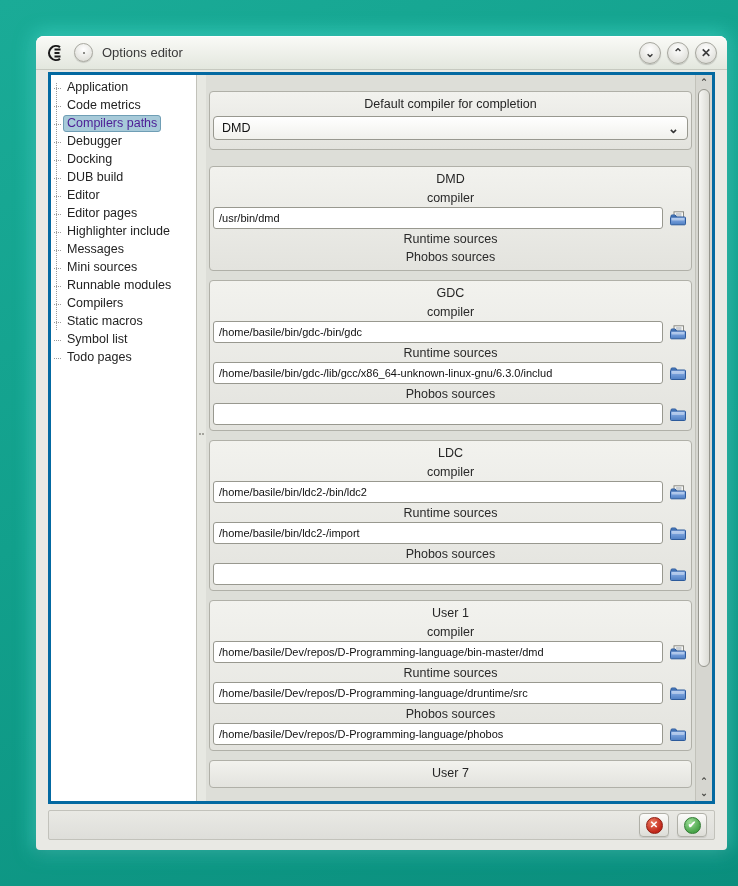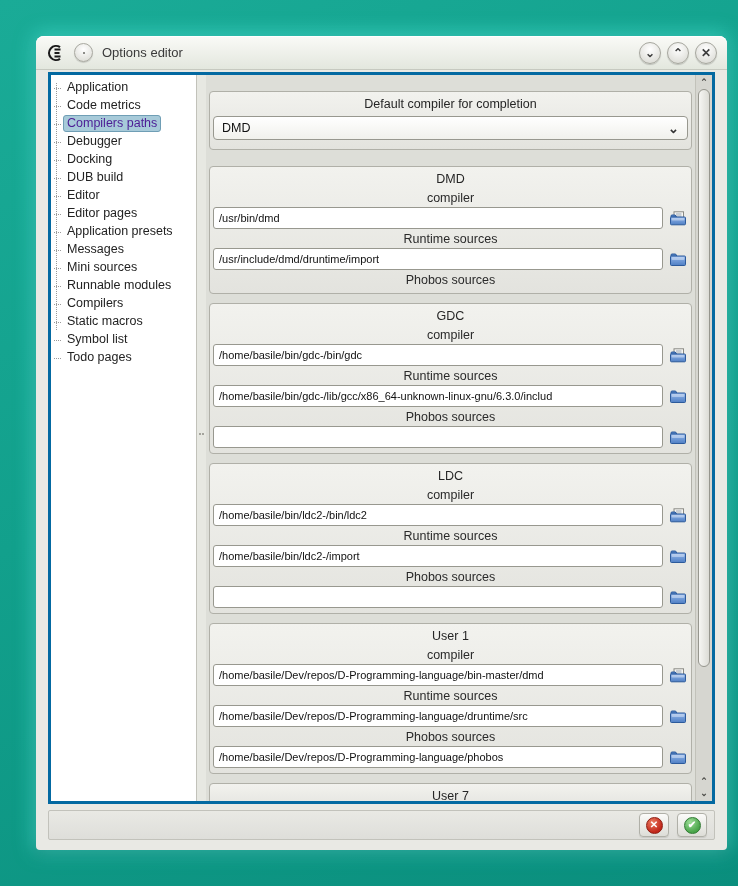--- a/index.html
+++ b/index.html
@@ -165,21 +165,21 @@
     <div class="sidebar">
       <ul class="tree" id="sidebar-tree">
           <li>Application</li>
           <li>Code metrics</li>
           <li class="selected">Compilers paths</li>
           <li>Debugger</li>
           <li>Docking</li>
           <li>DUB build</li>
           <li>Editor</li>
           <li>Editor pages</li>
-          <li>Application presets</li>
+          <li>Highlighter include</li>
           <li>Messages</li>
           <li>Mini sources</li>
           <li>Runnable modules</li>
           <li>Compilers</li>
           <li>Static macros</li>
           <li>Symbol list</li>
           <li>Todo pages</li>
         </ul>
     </div>
 
@@ -203,30 +203,20 @@
                 <svg width="18" height="15" viewBox="0 0 18 15">
                   <rect x="5" y="0.8" width="9.5" height="8" fill="#f7f7f4" stroke="#8a8a84"></rect>
                   <path d="M7 3 h5.5 M7 5 h5.5" stroke="#9aa6b4" stroke-width="1"></path>
                   <path d="M2 6.5 V5 a1 1 0 0 1 1-1 h3.2 l1.5 2.2 z" fill="#5585c8" stroke="#2c5a9b"></path>
                   <rect x="1.5" y="6" width="15" height="7.8" rx="1" fill="url(#gradFolder)" stroke="#2c5a9b"></rect>
                   <rect x="2.6" y="7" width="12.8" height="2.6" rx="1" fill="rgba(255,255,255,.38)"></rect>
                 </svg>
               </button>
             </div>
             <div class="field-label">Runtime sources</div>
-            <div class="field-row">
-              <input type="text" class="path-input" value="/usr/include/dmd/druntime/import" style="">
-              <button class="browse-btn">
-                <svg width="18" height="15" viewBox="0 0 18 15">
-                  <path d="M2 4.5 V3 a1 1 0 0 1 1-1 h3.6 l1.6 2.5 z" fill="#5585c8" stroke="#2c5a9b"></path>
-                  <rect x="1.5" y="4" width="15" height="9.5" rx="1" fill="url(#gradFolder)" stroke="#2c5a9b"></rect>
-                  <rect x="2.6" y="5.1" width="12.8" height="3" rx="1" fill="rgba(255,255,255,.38)"></rect>
-                </svg>
-              </button>
-            </div>
             <div class="field-label">Phobos sources</div>
           </div>
           <div class="group-box">
             <div class="group-title">GDC</div>
             <div class="field-label">compiler</div>
             <div class="field-row">
               <input type="text" class="path-input" value="/home/basile/bin/gdc-/bin/gdc" style="">
               <button class="browse-btn">
                 <svg width="18" height="15" viewBox="0 0 18 15">
                   <rect x="5" y="0.8" width="9.5" height="8" fill="#f7f7f4" stroke="#8a8a84"></rect>

